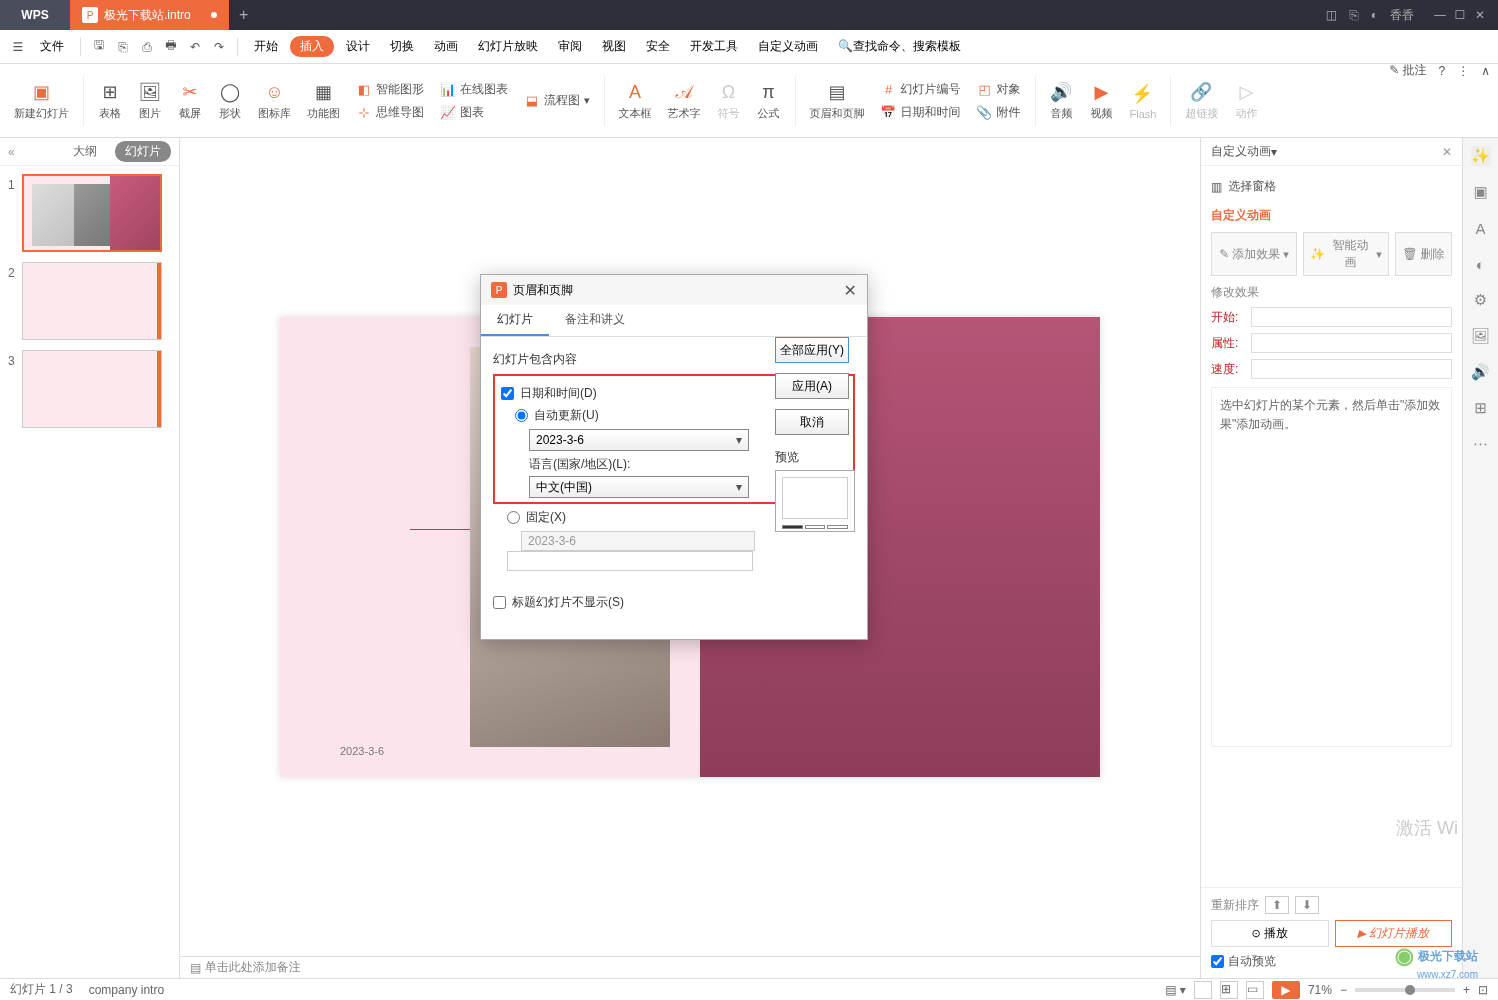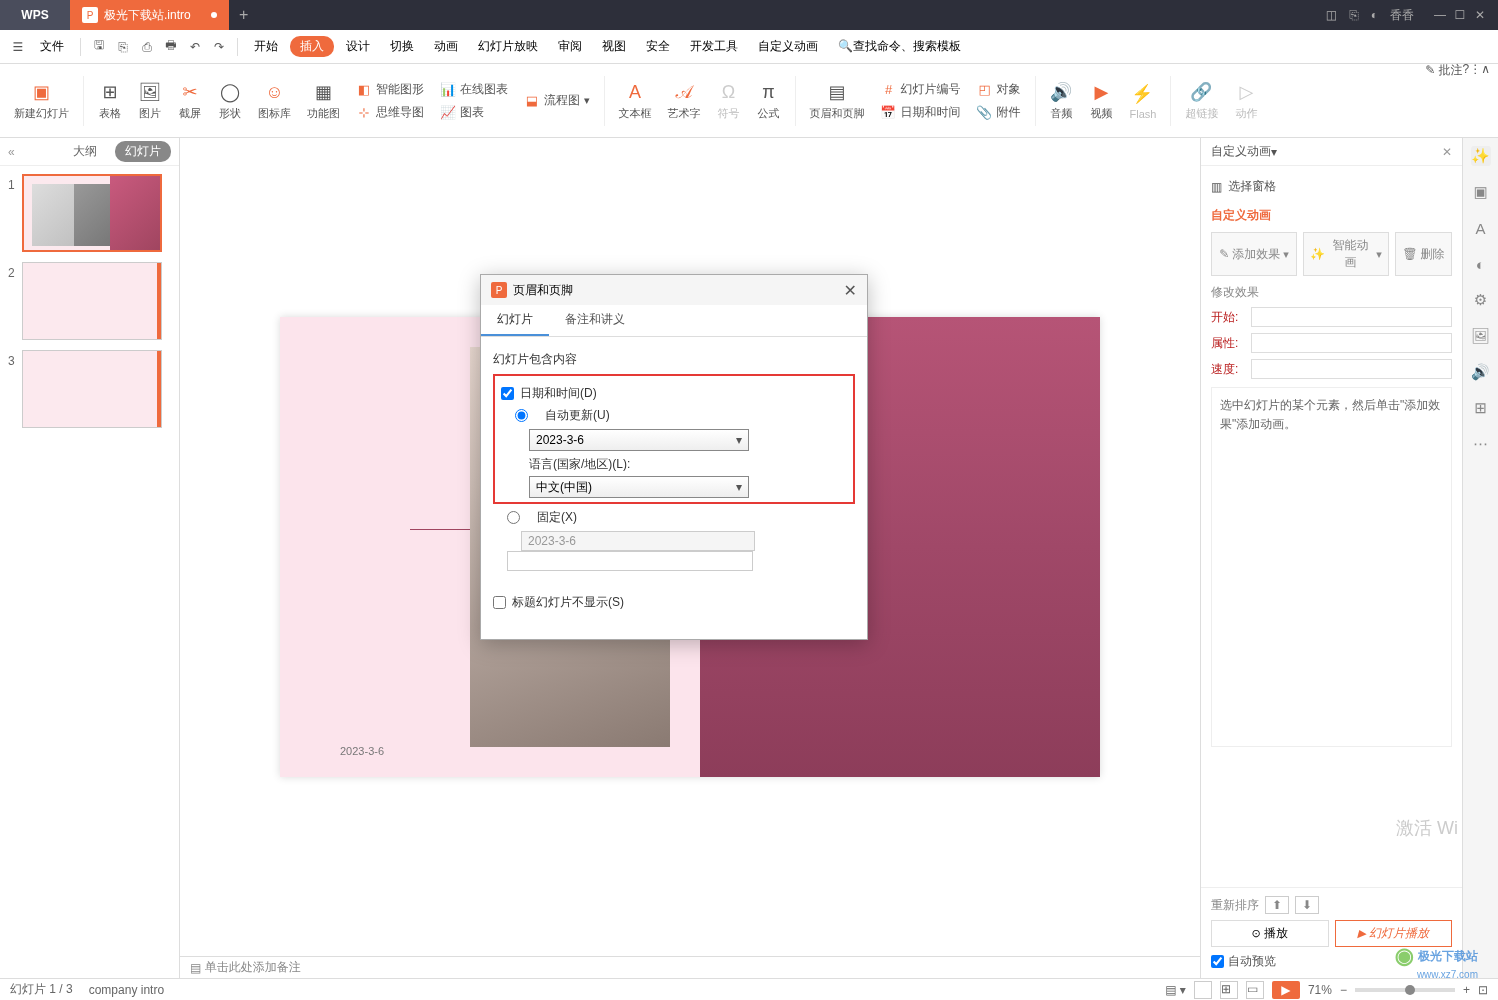--- a/index.html
+++ b/index.html
@@ -12,21 +12,21 @@
 .new-tab{width:30px;height:30px;display:flex;align-items:center;justify-content:center;color:#aaa;font-size:16px;cursor:pointer;}
 .title-right{margin-left:auto;display:flex;align-items:center;gap:12px;padding-right:12px;}
 .title-right span{color:#aaa;}
 .win-controls{display:flex;gap:8px;margin-left:8px;}
 .win-btn{width:12px;height:12px;display:flex;align-items:center;justify-content:center;color:#aaa;}
 .menubar{height:34px;background:#fff;border-bottom:1px solid #ddd;display:flex;align-items:center;padding:0 8px;gap:4px;}
 .menu-icon{width:20px;height:20px;display:flex;align-items:center;justify-content:center;color:#555;}
 .menu-item{padding:4px 8px;cursor:pointer;color:#000000;}
 .menu-item.active{background:#ef6a3d;color:#fff;border-radius:10px;padding:2px 10px;}
 .menu-sep{width:1px;height:18px;background:#ddd;margin:0 4px;}
-.menu-right{margin-left:auto;display:flex;align-items:flex-start;color:#555;margin-top:48px;}
+.menu-right{margin-left:auto;display:flex;align-items:center;gap:12px;color:#555;margin-top:48px;}
 .ribbon{height:74px;background:#fff;border-bottom:1px solid #ddd;display:flex;align-items:center;padding:0 8px;gap:4px;}
 .ribbon-btn{display:flex;flex-direction:column;align-items:center;justify-content:center;padding:4px 6px;cursor:pointer;color:#555;min-width:36px;}
 .ribbon-btn.wide{min-width:56px;}
 .ribbon-icon{width:24px;height:24px;display:flex;align-items:center;justify-content:center;font-size:18px;margin-bottom:2px;}
 .ribbon-icon.orange{color:#ef6a3d;}
 .ribbon-label{font-size:11px;white-space:nowrap;}
 .ribbon-label.dim{color:#bbb;}
 .ribbon-sep{width:1px;height:50px;background:#eee;margin:0 4px;}
 .ribbon-col{display:flex;flex-direction:column;gap:2px;justify-content:center;}
 .ribbon-small{display:flex;align-items:center;gap:4px;padding:2px 6px;cursor:pointer;color:#555;font-size:11px;white-space:nowrap;}
@@ -85,21 +85,21 @@
 .dlg-title-icon{width:16px;height:16px;background:#ef6a3d;border-radius:2px;margin-right:6px;display:flex;align-items:center;justify-content:center;color:#fff;font-size:10px;}
 .dlg-close{margin-left:auto;cursor:pointer;font-size:16px;color:#555;}
 .dlg-tabs{display:flex;border-bottom:1px solid #ddd;}
 .dlg-tab{padding:6px 16px;cursor:pointer;color:#555;}
 .dlg-tab.active{border-bottom:2px solid #4a90d9;color:#333;}
 .dlg-body{padding:8px 12px;position:relative;}
 .dlg-section{margin:6px 0;color:#333;}
 .redbox{border:2px solid #e53935;padding:4px 6px;margin-left:0;}
 .cb{display:flex;align-items:center;gap:6px;margin:5px 0;color:#333;}
 .cb input{width:13px;height:13px;}
-.radio-row{display:flex;align-items:center;gap:17px;margin:5px 0 5px 14px;color:#333;}
+.radio-row{display:flex;align-items:center;gap:6px;margin:5px 0 5px 14px;color:#333;}
 .combo{width:234px;height:22px;border:1px solid #888;background:linear-gradient(#fff,#eee);display:flex;align-items:center;padding:0 6px;margin-left:14px;position:relative;}
 .combo::after{content:"▾";position:absolute;right:6px;color:#555;}
 .combo.indent{margin-left:28px;width:220px;}
 .lang-label{margin:5px 0 3px 28px;color:#333;}
 .fixed-input{width:234px;height:20px;border:1px solid #ccc;background:#f5f5f5;margin-left:28px;padding:0 6px;color:#999;display:flex;align-items:center;}
 .footer-input{width:246px;height:20px;border:1px solid #ccc;margin-left:14px;}
 .dlg-right{position:absolute;right:12px;top:0;width:80px;}
 .dlg-btn{width:74px;height:26px;border:1px solid #888;background:linear-gradient(#fff,#eee);margin-bottom:10px;cursor:pointer;display:flex;align-items:center;justify-content:center;font-size:12px;}
 .dlg-btn.primary{border:1.5px solid #4a90d9;}
 .preview-label{margin-top:14px;color:#333;}
@@ -454,20 +454,34 @@
     <div class="fixed-input">
         <span>2023-3-6</span>
       </div>
     <div class="footer-input"></div>
     <div style="height:18px"></div>
     <label class="cb">
         <input type="checkbox" style="">
         <span>标题幻灯片不显示(S)</span>
       </label>
 
+    <div class="dlg-right">
+      <div class="dlg-btn primary">全部应用(Y)</div>
+      <div class="dlg-btn">应用(A)</div>
+      <div class="dlg-btn">取消</div>
+      <div class="preview-label">预览</div>
+      <div class="preview-box">
+        <div class="preview-inner"></div>
+        <div class="preview-segs">
+            <div class="preview-seg" style="background:#333"></div>
+            <div class="preview-seg"></div>
+            <div class="preview-seg"></div>
+          </div>
+      </div>
+    </div>
   </div>
 </div>
 
 <div class="activate">激活 Wi</div>
 
 <div class="watermark">
   <div class="watermark-logo">
       <span style="color:#5ab82f;font-size:22px">◉</span>
       <span>极光下载站</span>
     </div>

